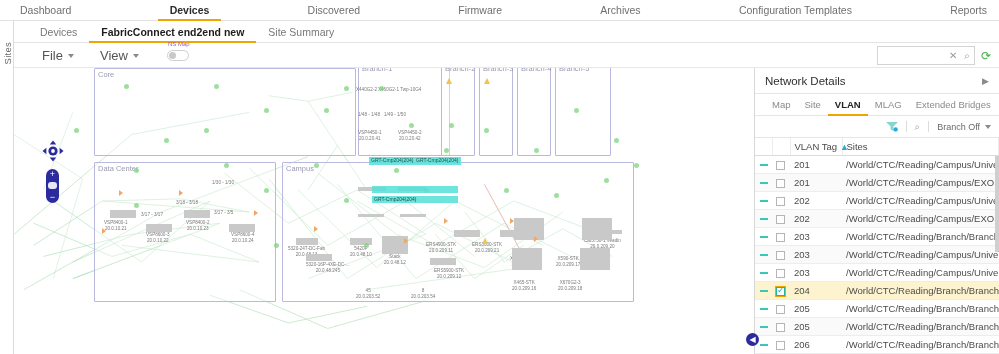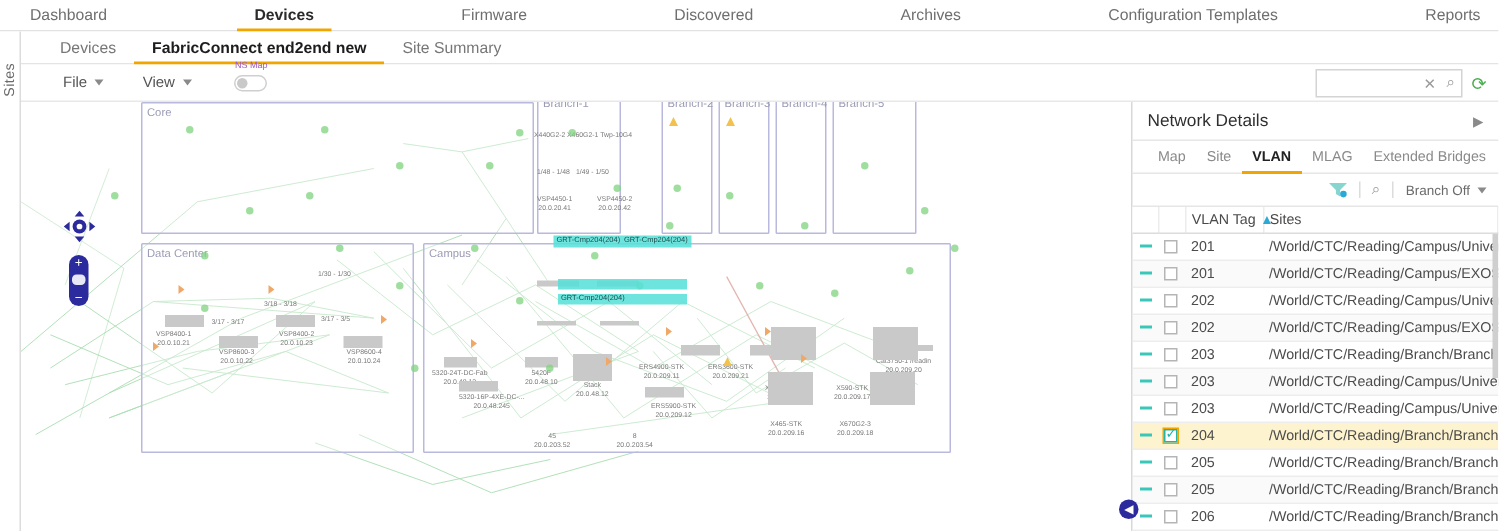--- a/index.html
+++ b/index.html
@@ -44,21 +44,21 @@
     font-size:10.5px; color:#777; padding:0 12px; height:22px; line-height:22px;
     cursor:pointer; white-space:nowrap;
   }
   .subtabs .stab.active{ color:#1d1d1d; font-weight:bold; box-shadow:inset 0 -2px 0 #f0a500; }
 
   
   .toolbar{
     height:25px; display:flex; align-items:center; padding-left:28px;
     border-bottom:1px solid #e8e8e8; background:#fff; position:relative;
   }
-  .menu{ font-size:10px; color:#555; margin-right:26px; cursor:pointer; white-space:nowrap;}
+  .menu{ font-size:13px; color:#555; margin-right:26px; cursor:pointer; white-space:nowrap;}
   .caret{ display:inline-block; margin-left:5px; border-left:3px solid transparent;
           border-right:3px solid transparent; border-top:4px solid #8a8a8a; vertical-align:middle;}
   .togglewrap{ position:relative; margin-left:2px; }
   .toglabel{ position:absolute; top:-9px; left:1px; font-size:6px; color:#9b59c9; white-space:nowrap; }
   .toggle{
     width:22px; height:11px; border-radius:6px; background:#fff;
     border:1px solid #cfcfcf; position:relative; cursor:pointer;
   }
   .toggle i{ position:absolute; left:1px; top:1px; width:7px; height:7px;
              border-radius:50%; background:#c9c9c9; }
@@ -150,22 +150,22 @@
   }
   .vscroll{ position:absolute; right:0; top:0; width:4px; height:96px; background:#cfcfcf; }
   .arrow-r{ font-size:9px; color:#8a8a8a; }
 </style>
 </head>
 <body>
 
 <div class="topnav" id="topnav">
     <div class="item">Dashboard</div>
     <div class="item active">Devices</div>
+    <div class="item">Discovered</div>
     <div class="item">Firmware</div>
-    <div class="item">Discovered</div>
     <div class="item">Archives</div>
     <div class="item">Configuration Templates</div>
     <div class="item">Reports</div>
   </div>
 
 <div class="frame">
 
   <div class="siderail">
     <div class="vlabel">Sites</div>
   </div>
@@ -249,21 +249,21 @@
             <div class="pz">+</div>
             <div class="knob"></div>
             <div class="mz">−</div>
           </div>
         </div>
 
         <div id="sites">
             <div class="site" style="left: 80px; top: 0px; width: 262px; height: 88px;">
               <div class="nm">Core</div>
             </div>
-            <div class="site" style="left: 344px; top: -6px; width: 56px; height: 94px;">
+            <div class="site" style="left: 344px; top: -6px; width: 92px; height: 94px;">
               <div class="nm">Branch-1</div>
             </div>
             <div class="site" style="left: 427px; top: -6px; width: 34px; height: 94px;">
               <div class="nm">Branch-2</div>
             </div>
             <div class="site" style="left: 465px; top: -6px; width: 34px; height: 94px;">
               <div class="nm">Branch-3</div>
             </div>
             <div class="site" style="left: 503px; top: -6px; width: 34px; height: 94px;">
               <div class="nm">Branch-4</div>

